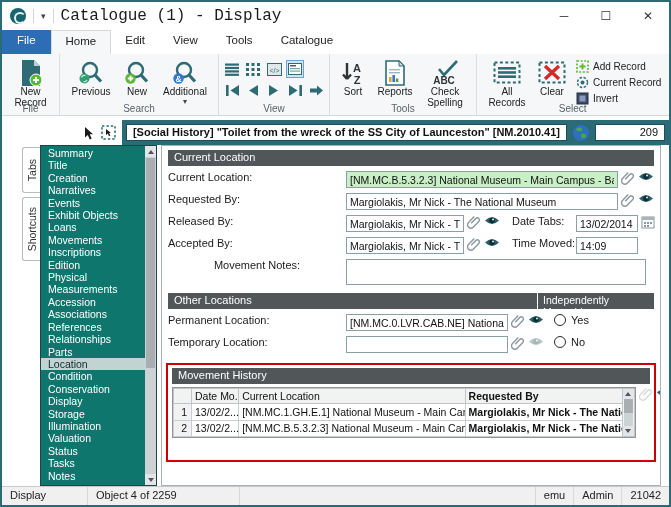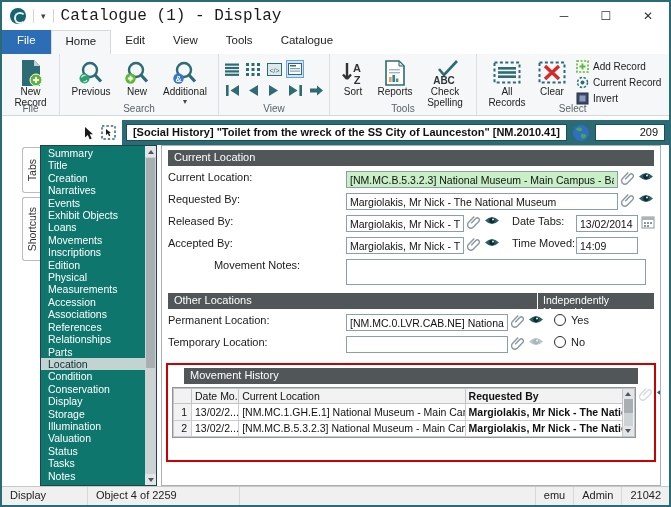--- a/index.html
+++ b/index.html
@@ -579,21 +579,21 @@
               <circle cx="9" cy="4.5" r="0.9" fill="#fff"></circle>
             </svg>
         </span>
         <div class="radwrap">
           <span class="radio"></span>
           <span class="radlbl">No</span>
         </div>
       </div>
 
       <div class="redbox">
-        <div class="sect-hdr" style="margin:0 14px">Movement History</div>
+        <div class="sect-hdr" style="margin:0 2px">Movement History</div>
         <div class="mh-row">
           <div class="mh-outer">
             <table class="mh">
               <tbody>
                   <tr class="hd">
                 <td class="c0"></td>
                 <td class="c1">Date Mo...</td>
                 <td class="c2">Current Location</td>
                 <td class="c3">Requested By</td>
                 <td class="c4" rowspan="3">

